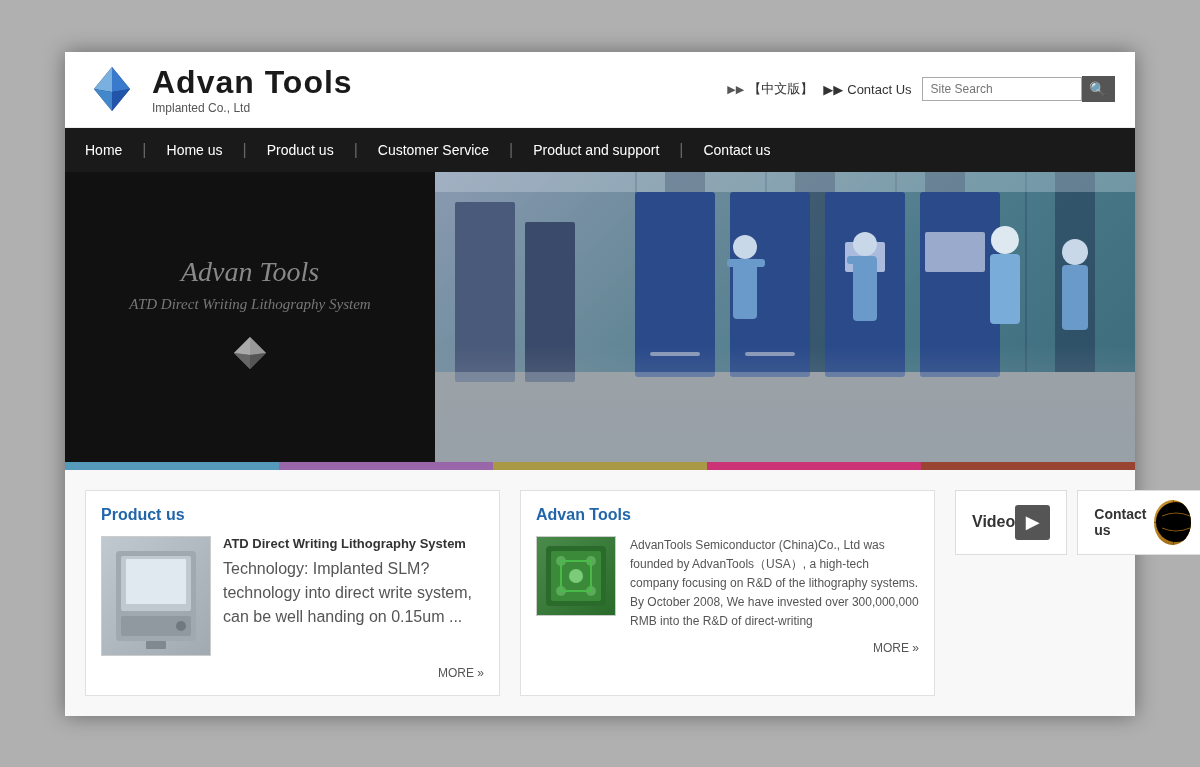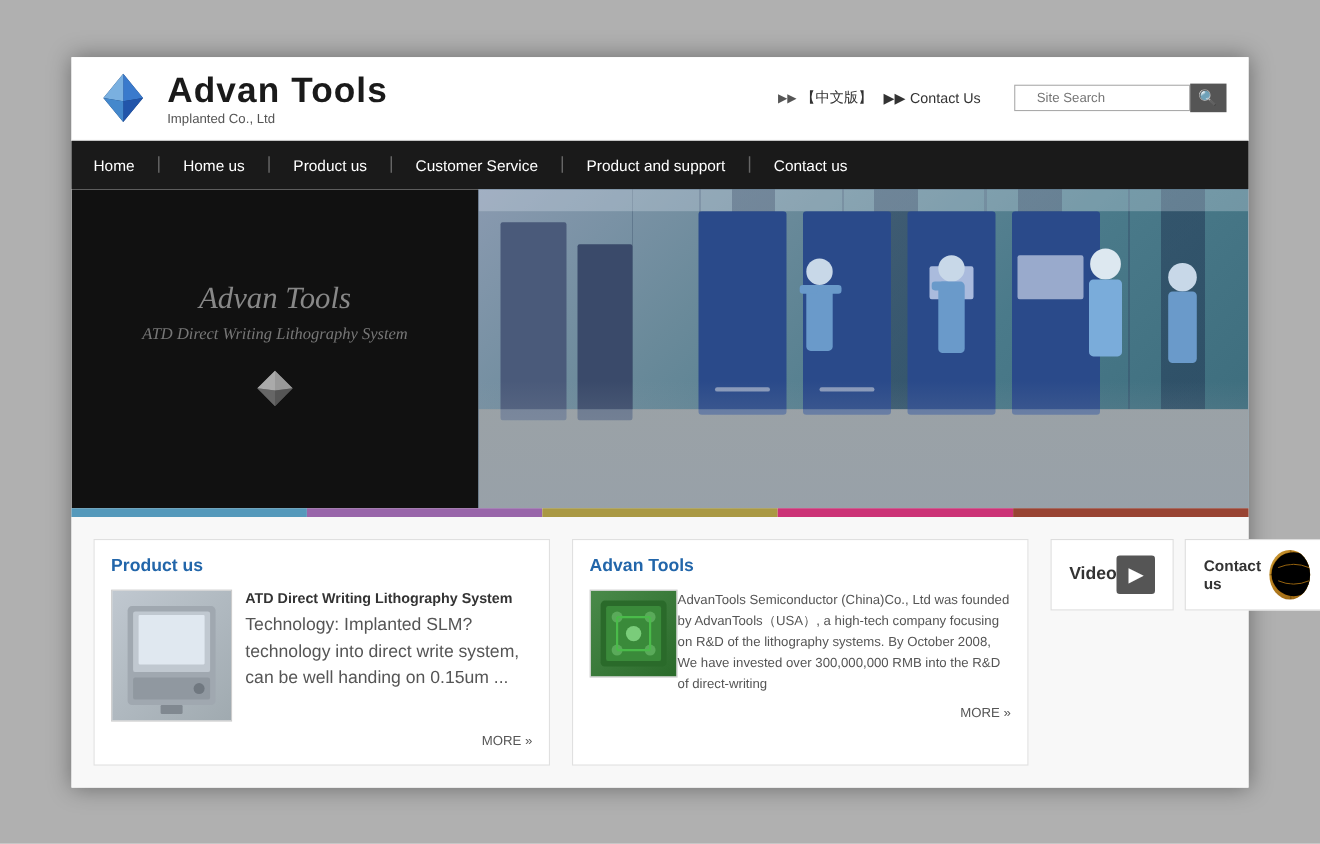--- a/index.html
+++ b/index.html
@@ -100,26 +100,25 @@
       font-size: 13px;
       color: #333;
       text-decoration: none;
     }
     .search-container {
       display: flex;
       align-items: center;
     }
     .search-input {
       border: 1px solid #aaa;
-      padding: 4px 20px;
+      padding: 4px 8px;
       font-size: 12px;
       width: 160px;
       color: #999;
       outline: none;
-      margin-left: 20px;
     }
     .search-button {
       background: #555;
       border: none;
       padding: 5px 8px;
       cursor: pointer;
       color: #fff;
       font-size: 14px;
     }
 
@@ -287,21 +286,21 @@
 
     
     .about-card {
       flex: 1;
       background: #fff;
       padding: 15px;
       border: 1px solid #e0e0e0;
     }
     .about-inner {
       display: flex;
-      gap: 0;
+      gap: 14px;
     }
     .about-image-placeholder {
       width: 80px;
       height: 80px;
       background: linear-gradient(135deg, #4a8a4a, #2a6a2a);
       flex-shrink: 0;
       border: 1px solid #ccc;
       display: flex;
       align-items: center;
       justify-content: center;

